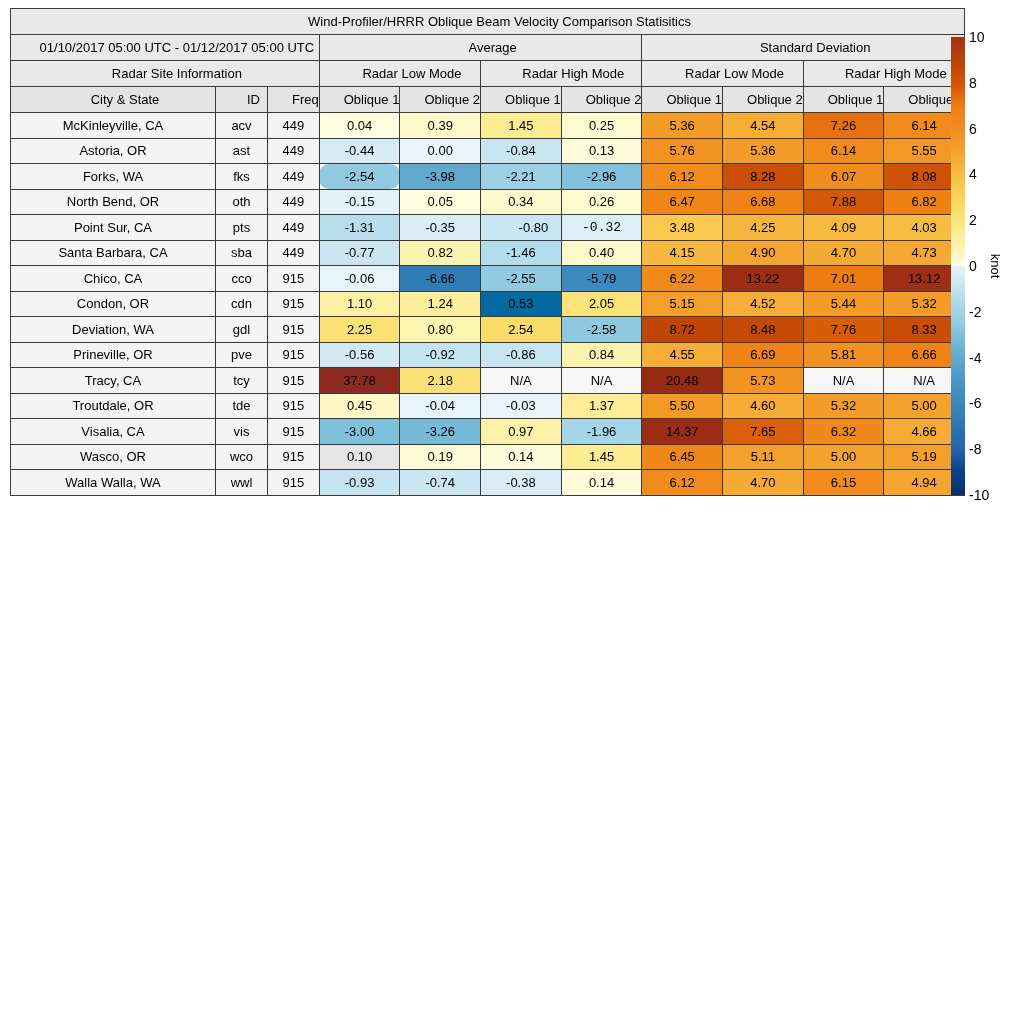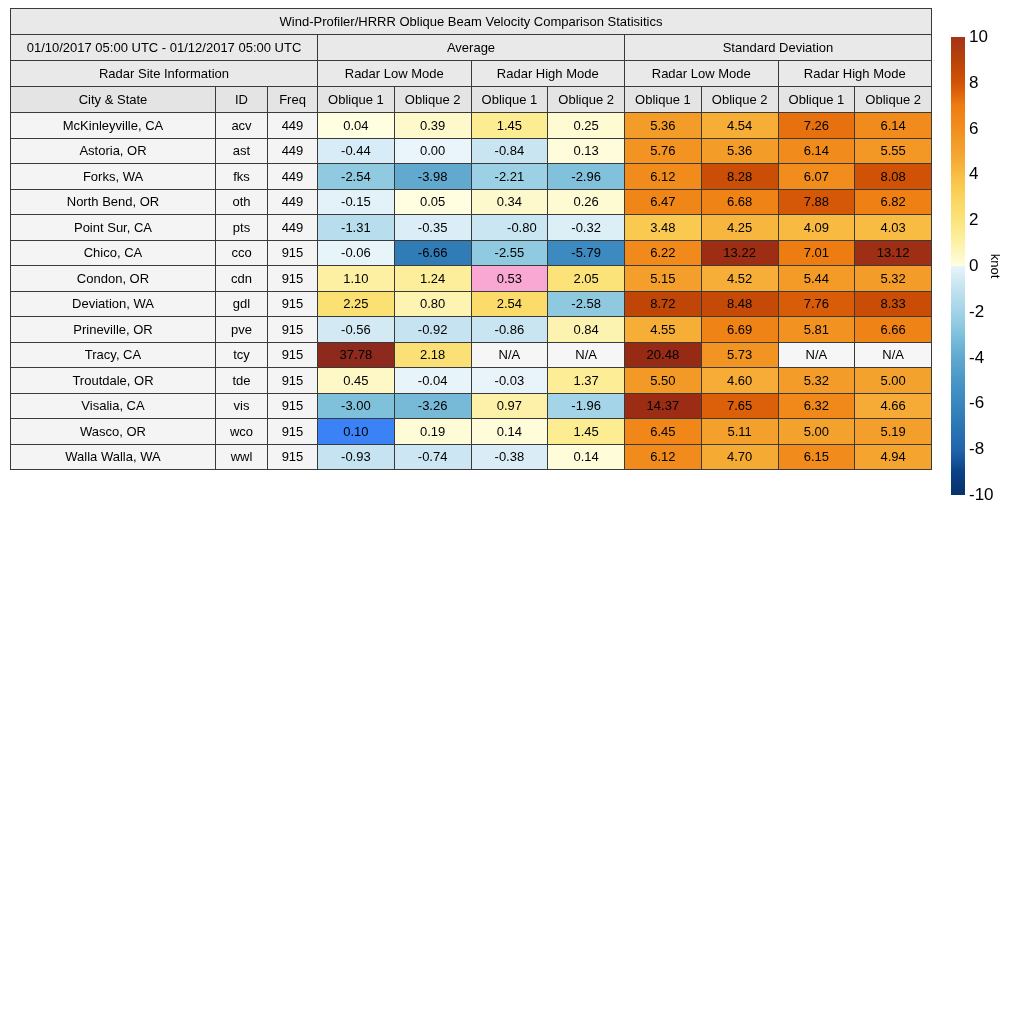--- a/index.html
+++ b/index.html
@@ -7,35 +7,35 @@
     width:1024px;height:1024px;background:#ffffff;position:relative;
     font-family:"Liberation Sans",sans-serif;color:#000;
     -webkit-font-smoothing:antialiased;
   }
   .table-wrap{position:absolute;left:10px;top:8px;}
   table{border-collapse:collapse;table-layout:fixed;}
   th,td{
     border:1px solid #3a3a3a;padding:0;text-align:center;vertical-align:middle;
     font-size:13px;font-weight:normal;white-space:nowrap;overflow:hidden;
   }
-  thead th{background:#e9e9e9;height:25px;}
+  thead th{background:#e9e9e9;height:25px;padding-left:24px;}
   thead tr.col-header-row th{background:#e4e4e4;}
   tbody td{height:24.5px;}
   td.label-cell{background:#f4f4f4;}
   td.na-cell{background:#f6f6f6;}
   col.c-city{width:205px;}
   col.c-id{width:52px;}
   col.c-freq{width:50px;}
   col.c-val{width:76.75px;}
   .colorbar{position:absolute;left:951px;top:37px;width:14px;height:458px;}
   .cbar-grad{width:100%;height:100%;}
   .cbar-ticks{position:absolute;left:969px;top:37px;width:34px;height:458px;}
   .cbar-tick{
     position:absolute;left:0;height:16px;line-height:16px;
-    font-size:17px;text-align:left;
+    font-size:14px;text-align:left;
   }
   .cbar-label{
     position:absolute;left:988px;top:266px;transform:translateY(-50%);
     writing-mode:vertical-rl;font-size:13px;
   }
 </style>
 </head>
 <body>
 
 <div class="table-wrap">
@@ -107,21 +107,21 @@
           <td style="background: rgb(255, 252, 219);">0.13</td>
           <td style="background: rgb(242, 147, 34);">5.76</td>
           <td style="background: rgb(243, 156, 40);">5.36</td>
           <td style="background: rgb(241, 140, 28);">6.14</td>
           <td style="background: rgb(243, 152, 37);">5.55</td>
         </tr>
         <tr>
           <td class="label-cell">Forks, WA</td>
           <td class="label-cell">fks</td>
           <td class="label-cell">449</td>
-          <td style="background: rgb(144, 202, 225);">-2.54</td>
+          <td style="background: rgb(144, 202, 225); border-radius: 10px;">-2.54</td>
           <td style="background: rgb(97, 169, 206);">-3.98</td>
           <td style="background: rgb(155, 208, 229);">-2.21</td>
           <td style="background: rgb(129, 193, 219);">-2.96</td>
           <td style="background: rgb(241, 140, 28);">6.12</td>
           <td style="background: rgb(203, 78, 7);">8.28</td>
           <td style="background: rgb(241, 141, 29);">6.07</td>
           <td style="background: rgb(208, 82, 7);">8.08</td>
         </tr>
         <tr>
           <td class="label-cell">North Bend, OR</td>
@@ -136,46 +136,59 @@
           <td style="background: rgb(213, 87, 8);">7.88</td>
           <td style="background: rgb(239, 128, 19);">6.82</td>
         </tr>
         <tr>
           <td class="label-cell">Point Sur, CA</td>
           <td class="label-cell">pts</td>
           <td class="label-cell">449</td>
           <td style="background: rgb(184, 222, 238);">-1.31</td>
           <td style="background: rgb(219, 238, 247);">-0.35</td>
           <td style="background: rgb(202, 230, 242); padding-left: 25px;">-0.80</td>
-          <td style="background: rgb(220, 239, 247);">-0.32</td>
+          <td style="background: rgb(220, 239, 247); font-family: Liberation Mono, monospace;">-0.32</td>
           <td style="background: rgb(249, 201, 80);">3.48</td>
           <td style="background: rgb(247, 182, 62);">4.25</td>
           <td style="background: rgb(248, 186, 65);">4.09</td>
           <td style="background: rgb(248, 188, 66);">4.03</td>
+        </tr>
+        <tr>
+          <td class="label-cell">Santa Barbara, CA</td>
+          <td class="label-cell">sba</td>
+          <td class="label-cell">449</td>
+          <td style="background: rgb(203, 230, 242);">-0.77</td>
+          <td style="background: rgb(253, 243, 177);">0.82</td>
+          <td style="background: rgb(179, 220, 236);">-1.46</td>
+          <td style="background: rgb(254, 249, 202);">0.40</td>
+          <td style="background: rgb(247, 185, 64);">4.15</td>
+          <td style="background: rgb(244, 165, 48);">4.90</td>
+          <td style="background: rgb(245, 170, 52);">4.70</td>
+          <td style="background: rgb(245, 169, 51);">4.73</td>
         </tr>
         <tr>
           <td class="label-cell">Chico, CA</td>
           <td class="label-cell">cco</td>
           <td class="label-cell">915</td>
           <td style="background: rgb(231, 244, 249);">-0.06</td>
           <td style="background: rgb(48, 124, 183);">-6.66</td>
           <td style="background: rgb(144, 202, 224);">-2.55</td>
           <td style="background: rgb(60, 138, 191);">-5.79</td>
           <td style="background: rgb(241, 138, 27);">6.22</td>
           <td style="background: rgb(157, 46, 20);">13.22</td>
           <td style="background: rgb(238, 125, 17);">7.01</td>
           <td style="background: rgb(158, 46, 20);">13.12</td>
         </tr>
         <tr>
           <td class="label-cell">Condon, OR</td>
           <td class="label-cell">cdn</td>
           <td class="label-cell">915</td>
           <td style="background: rgb(253, 240, 162);">1.10</td>
           <td style="background: rgb(253, 238, 156);">1.24</td>
-          <td style="background: #f9a8d4;">0.53</td>
+          <td style="background: #0369a1;">0.53</td>
           <td style="background: rgb(251, 226, 121);">2.05</td>
           <td style="background: rgb(244, 159, 44);">5.15</td>
           <td style="background: rgb(246, 174, 56);">4.52</td>
           <td style="background: rgb(243, 154, 39);">5.44</td>
           <td style="background: rgb(243, 156, 41);">5.32</td>
         </tr>
         <tr>
           <td class="label-cell">Deviation, WA</td>
           <td class="label-cell">gdl</td>
           <td class="label-cell">915</td>
@@ -237,21 +250,21 @@
           <td style="background: rgb(163, 212, 232);">-1.96</td>
           <td style="background: rgb(156, 44, 19);">14.37</td>
           <td style="background: rgb(220, 96, 10);">7.65</td>
           <td style="background: rgb(240, 137, 26);">6.32</td>
           <td style="background: rgb(245, 171, 53);">4.66</td>
         </tr>
         <tr>
           <td class="label-cell">Wasco, OR</td>
           <td class="label-cell">wco</td>
           <td class="label-cell">915</td>
-          <td style="background: #3b82f6;">0.10</td>
+          <td style="background: #e5e5e5;">0.10</td>
           <td style="background: rgb(254, 252, 215);">0.19</td>
           <td style="background: rgb(255, 252, 218);">0.14</td>
           <td style="background: rgb(252, 236, 146);">1.45</td>
           <td style="background: rgb(240, 135, 24);">6.45</td>
           <td style="background: rgb(244, 160, 44);">5.11</td>
           <td style="background: rgb(244, 162, 46);">5.00</td>
           <td style="background: rgb(244, 159, 43);">5.19</td>
         </tr>
         <tr>
           <td class="label-cell">Walla Walla, WA</td>

